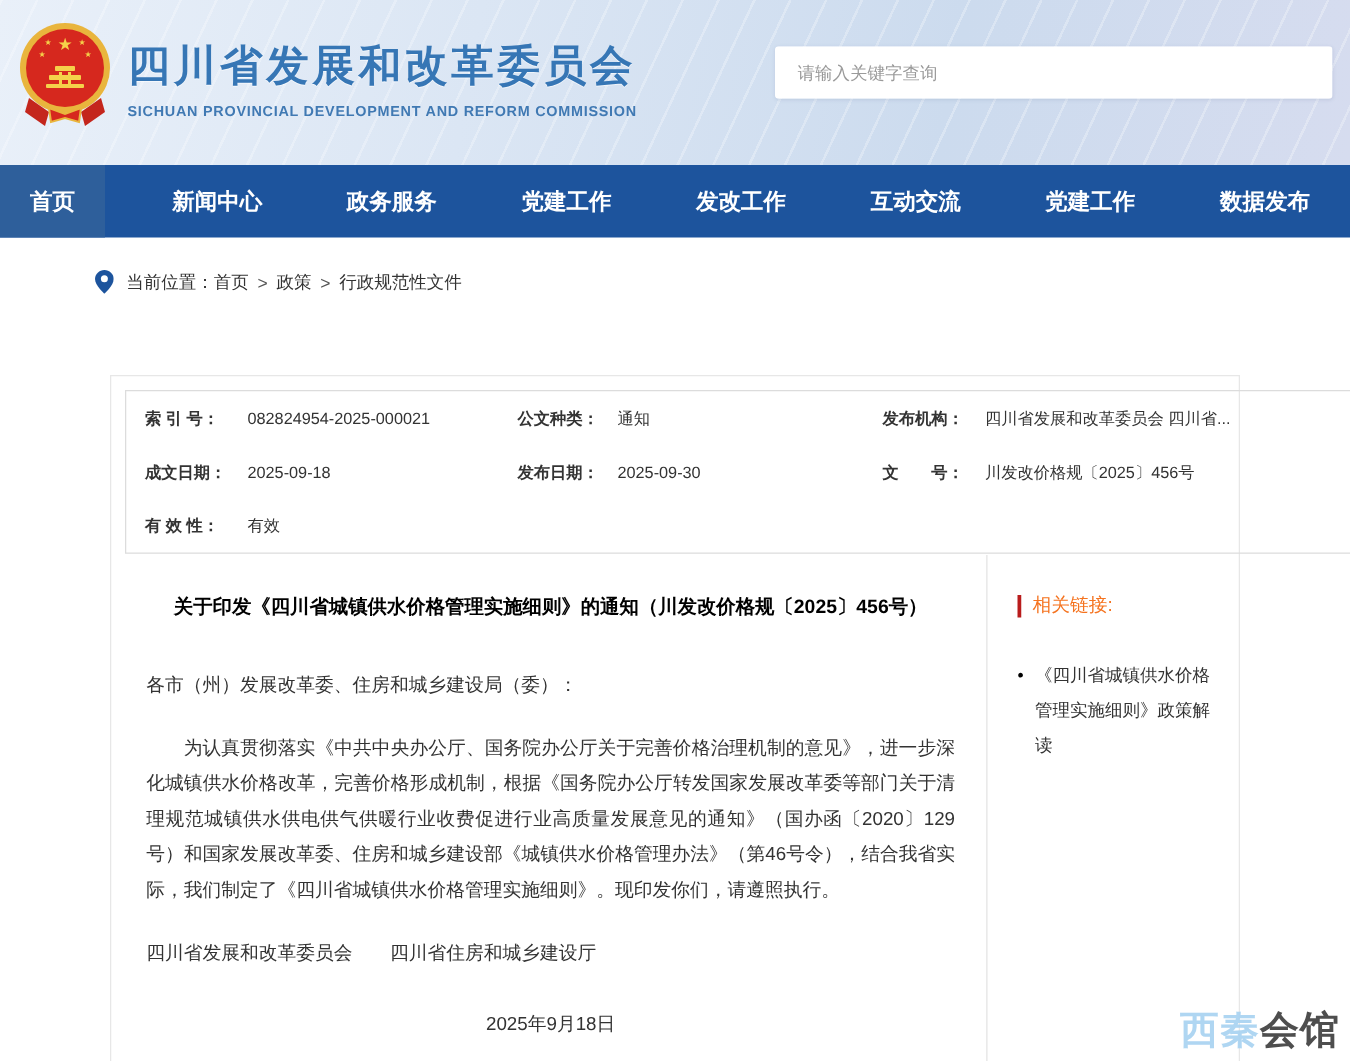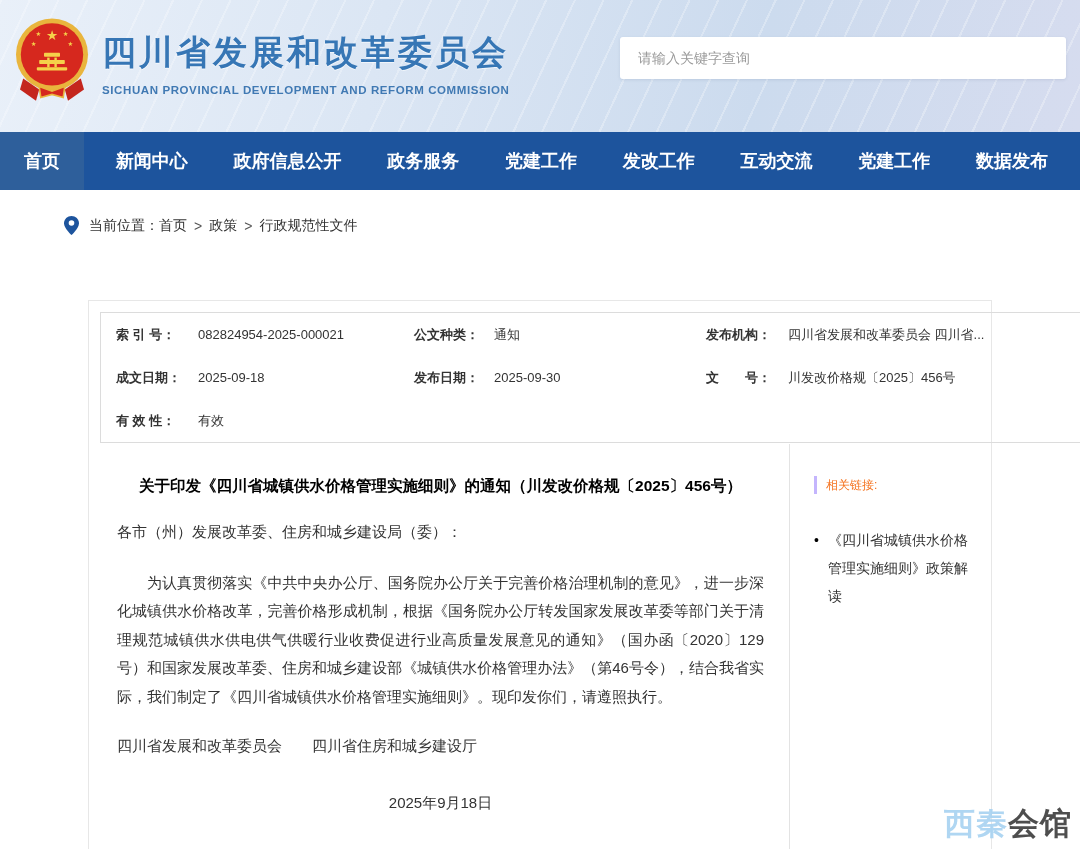--- a/index.html
+++ b/index.html
@@ -50,21 +50,21 @@
     padding:0 18px 0 0;
   }
   .nav-item {
     display:flex; align-items:center; padding:0 14px;
     color:#ffffff; font-size:18px; font-weight:bold; cursor:pointer; white-space:nowrap;
   }
   .nav-item.active { background:#2e5f9b; padding:0 24px; }
 
   
   .breadcrumb {
-    position:absolute; left:64px; top:216px; display:flex; align-items:center;
+    position:absolute; left:76px; top:216px; display:flex; align-items:center;
     font-size:14px; color:#333;
   }
   .breadcrumb .pin { margin-right:10px; display:flex; align-items:center; }
   .breadcrumb .crumb { cursor:pointer; }
   .breadcrumb .sep { margin:0 7px; color:#555; }
 
   
   .panel {
     position:absolute; left:88px; top:300px; width:904px; height:560px;
     background:#fff; border:1px solid #e7e7e7; border-bottom:none;
@@ -83,30 +83,30 @@
   .content-row {
     position:absolute; left:0; top:143px; width:902px; bottom:0;
     display:flex; align-items:stretch;
   }
   .main-col { width:700px; padding:30px 25px 0 28px; }
   .side-col { flex:1; border-left:1px solid #e3e3e3; padding:32px 18px 0 24px; }
 
   .doc-title {
     font-size:15.5px; font-weight:bold; color:#000; text-align:center; line-height:1.6;
   }
-  .salutation { margin-top:24px; font-size:15px; color:#333; }
+  .salutation { margin-top:40px; font-size:15px; color:#333; }
   .doc-body {
     margin-top:27px; font-size:15px; color:#333; line-height:28.5px;
     text-indent:2em; text-align:justify;
   }
   .signature { margin-top:26px; text-align:left; font-size:15px; color:#333; }
   .doc-date  { margin-top:38px; text-align:center; font-size:15px; color:#333; }
 
   .related-title {
-    color:#f5731f; font-size:12px; border-left:3px solid #c4b5fd;
+    color:#f5731f; font-size:15px; border-left:3px solid #b91c1c;
     padding-left:9px; line-height:18px;
   }
   .related-list { margin-top:32px; list-style:none; }
   .related-item { display:flex; font-size:14px; line-height:28px; color:#333; cursor:pointer; }
   .related-item .bullet { margin-right:9px; color:#000; }
 
   
   .watermark {
     position:absolute; right:8px; bottom:4px; font-size:31px; font-weight:bold;
     letter-spacing:1px; opacity:0.92; white-space:nowrap; pointer-events:none;
@@ -142,21 +142,20 @@
   </div>
 
   <div class="search-box">
     <input class="search-input" type="text" placeholder="请输入关键字查询" style="">
   </div>
 </div>
 
 <div class="nav">
   <div class="nav-item active">首页</div>
   <div class="nav-item">新闻中心</div>
-  <div class="nav-item">政府信息公开</div>
   <div class="nav-item">政务服务</div>
   <div class="nav-item">党建工作</div>
   <div class="nav-item">发改工作</div>
   <div class="nav-item">互动交流</div>
   <div class="nav-item">党建工作</div>
   <div class="nav-item">数据发布</div>
 </div>
 
 <div class="breadcrumb">
   <span class="pin">

